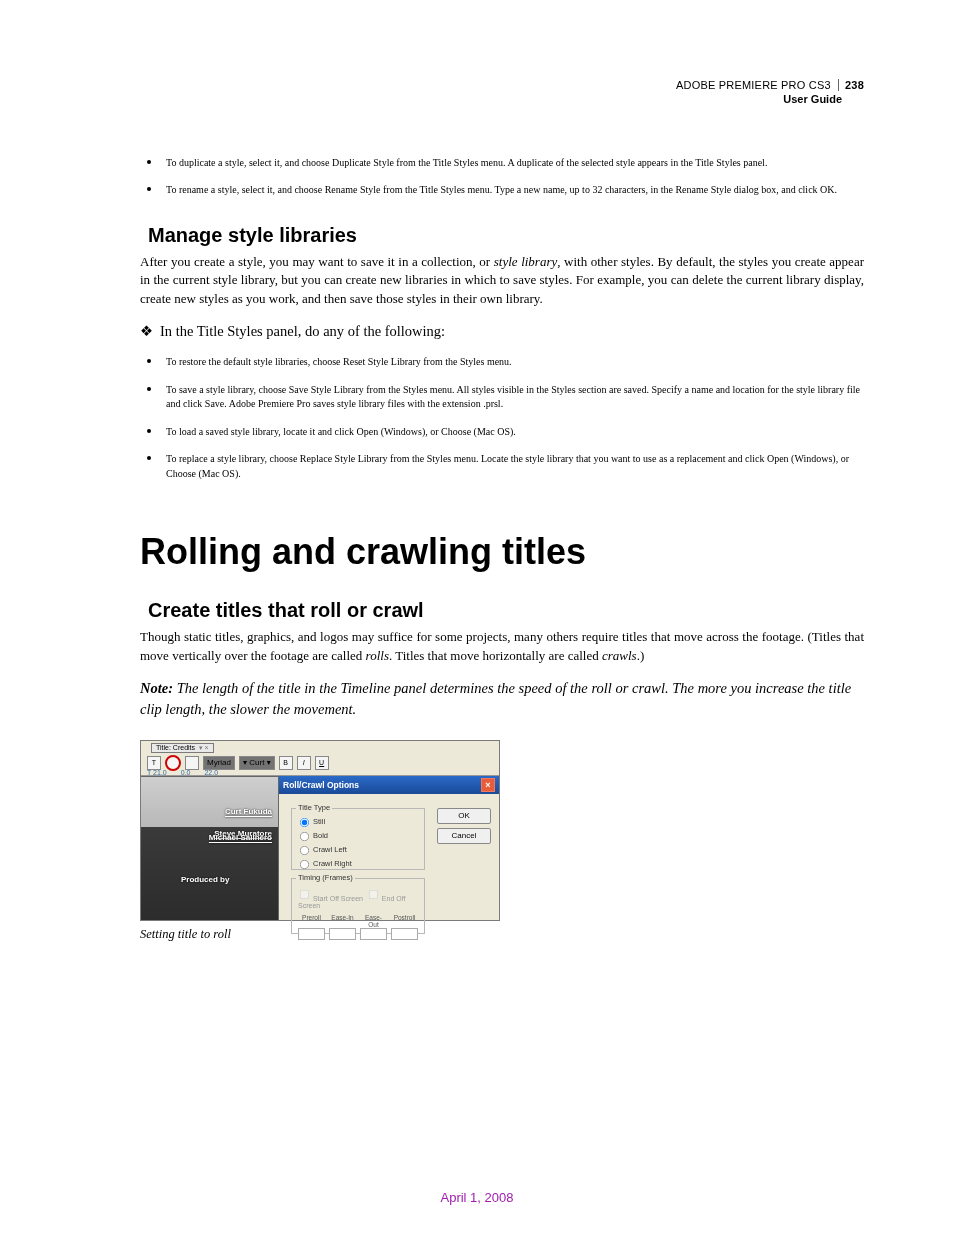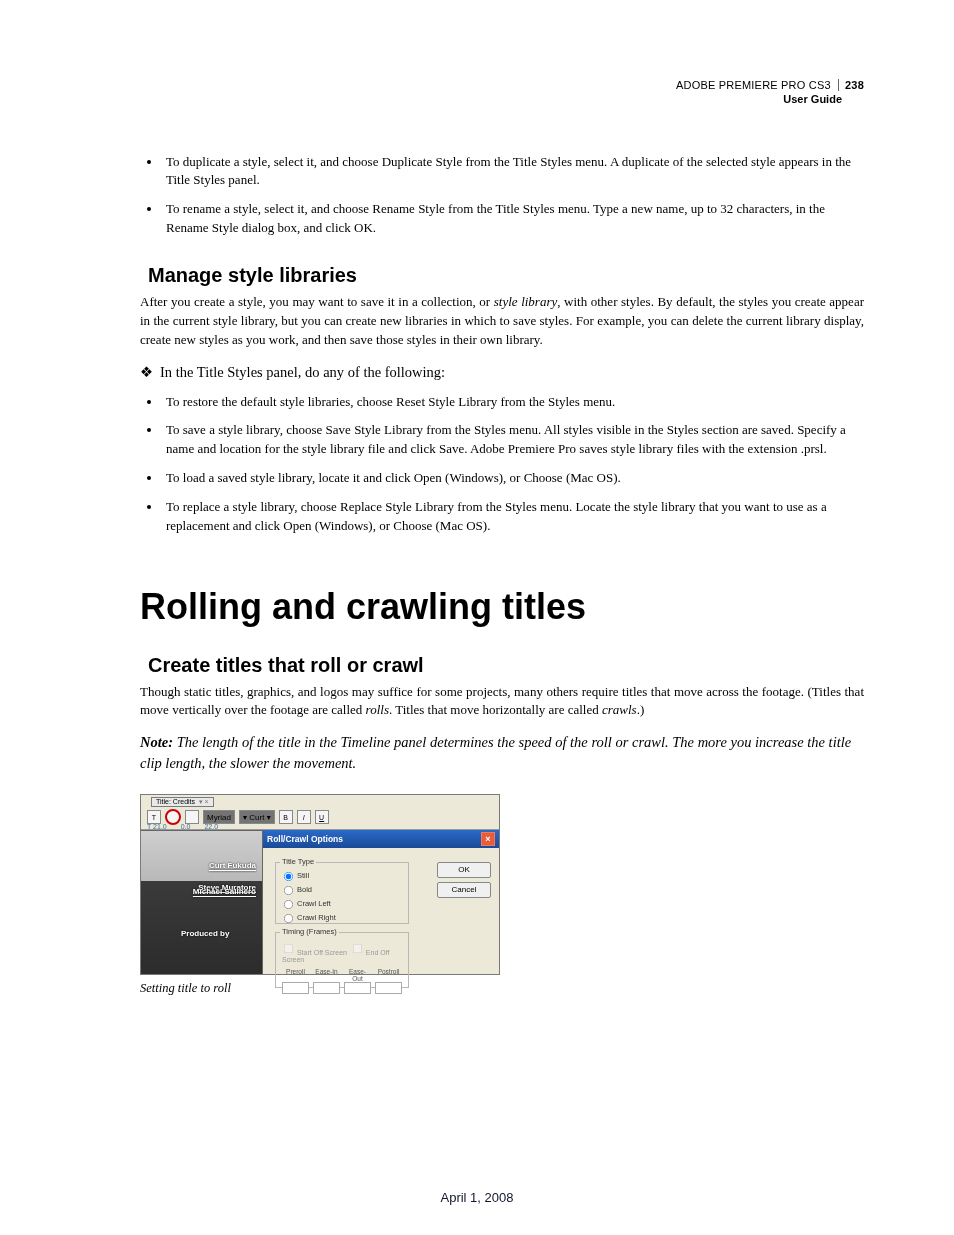--- a/index.html
+++ b/index.html
@@ -31,21 +31,21 @@
     font-weight: 700;
     border-left: 1px solid #666;
     padding-left: 6px;
     margin-left: 4px;
   }
   ul.body-list {
     margin: 0 0 22px 0;
     padding: 0 0 0 22px;
   }
   ul.body-list li {
-    font-size: 13px;
+    font-size: 10px;
     line-height: 1.45;
     margin: 0 0 10px 0;
     padding-left: 4px;
   }
   ul.body-list li::marker { font-size: 13px; }
   .h2b {
     font-family: "Myriad Pro", Arial, sans-serif;
     font-weight: 700;
     font-size: 20px;
     margin: 26px 0 6px 8px;
@@ -83,21 +83,21 @@
     font-size: 12.5px;
     margin-top: 6px;
   }
   .footer-date {
     position: absolute;
     bottom: 30px;
     width: 954px;
     text-align: center;
     font-family: Arial, sans-serif;
     font-size: 13px;
-    color: #0f172a;
+    color: #a21caf;
     left: 0;
   }
   
   .fig {
     width: 358px;
     border: 1px solid #7a7a7a;
     font-family: Tahoma, Arial, sans-serif;
     font-size: 8px;
     margin-top: 20px;
     position: relative;
@@ -161,21 +161,21 @@
     color: #fff; font-weight: 700;
     padding: 2px 4px; font-size: 8.5px;
     display: flex; justify-content: space-between; align-items: center;
   }
   .dlg-x {
     width: 12px; height: 12px; background: #e85c3a; color: #fff;
     display: inline-flex; align-items: center; justify-content: center;
     font-size: 9px; border: 1px solid #fff3; font-weight: 700;
   }
   .dlg-body {
-    padding: 14px 8px 8px 12px; display: flex; gap: 28px; height: 122px;
+    padding: 14px 8px 8px 12px; display: flex; gap: 12px; height: 122px;
     box-sizing: border-box;
   }
   .fs {
     border: 1px solid #b8b8b8; padding: 6px 6px 4px 6px; font-size: 7.5px;
     color: #333; position: relative;
   }
   .fs .leg {
     position: absolute; top: -6px; left: 4px; background: #ece9d8; padding: 0 2px;
   }
   .fs-top { width: 120px; height: 50px; margin-bottom: 8px; }

